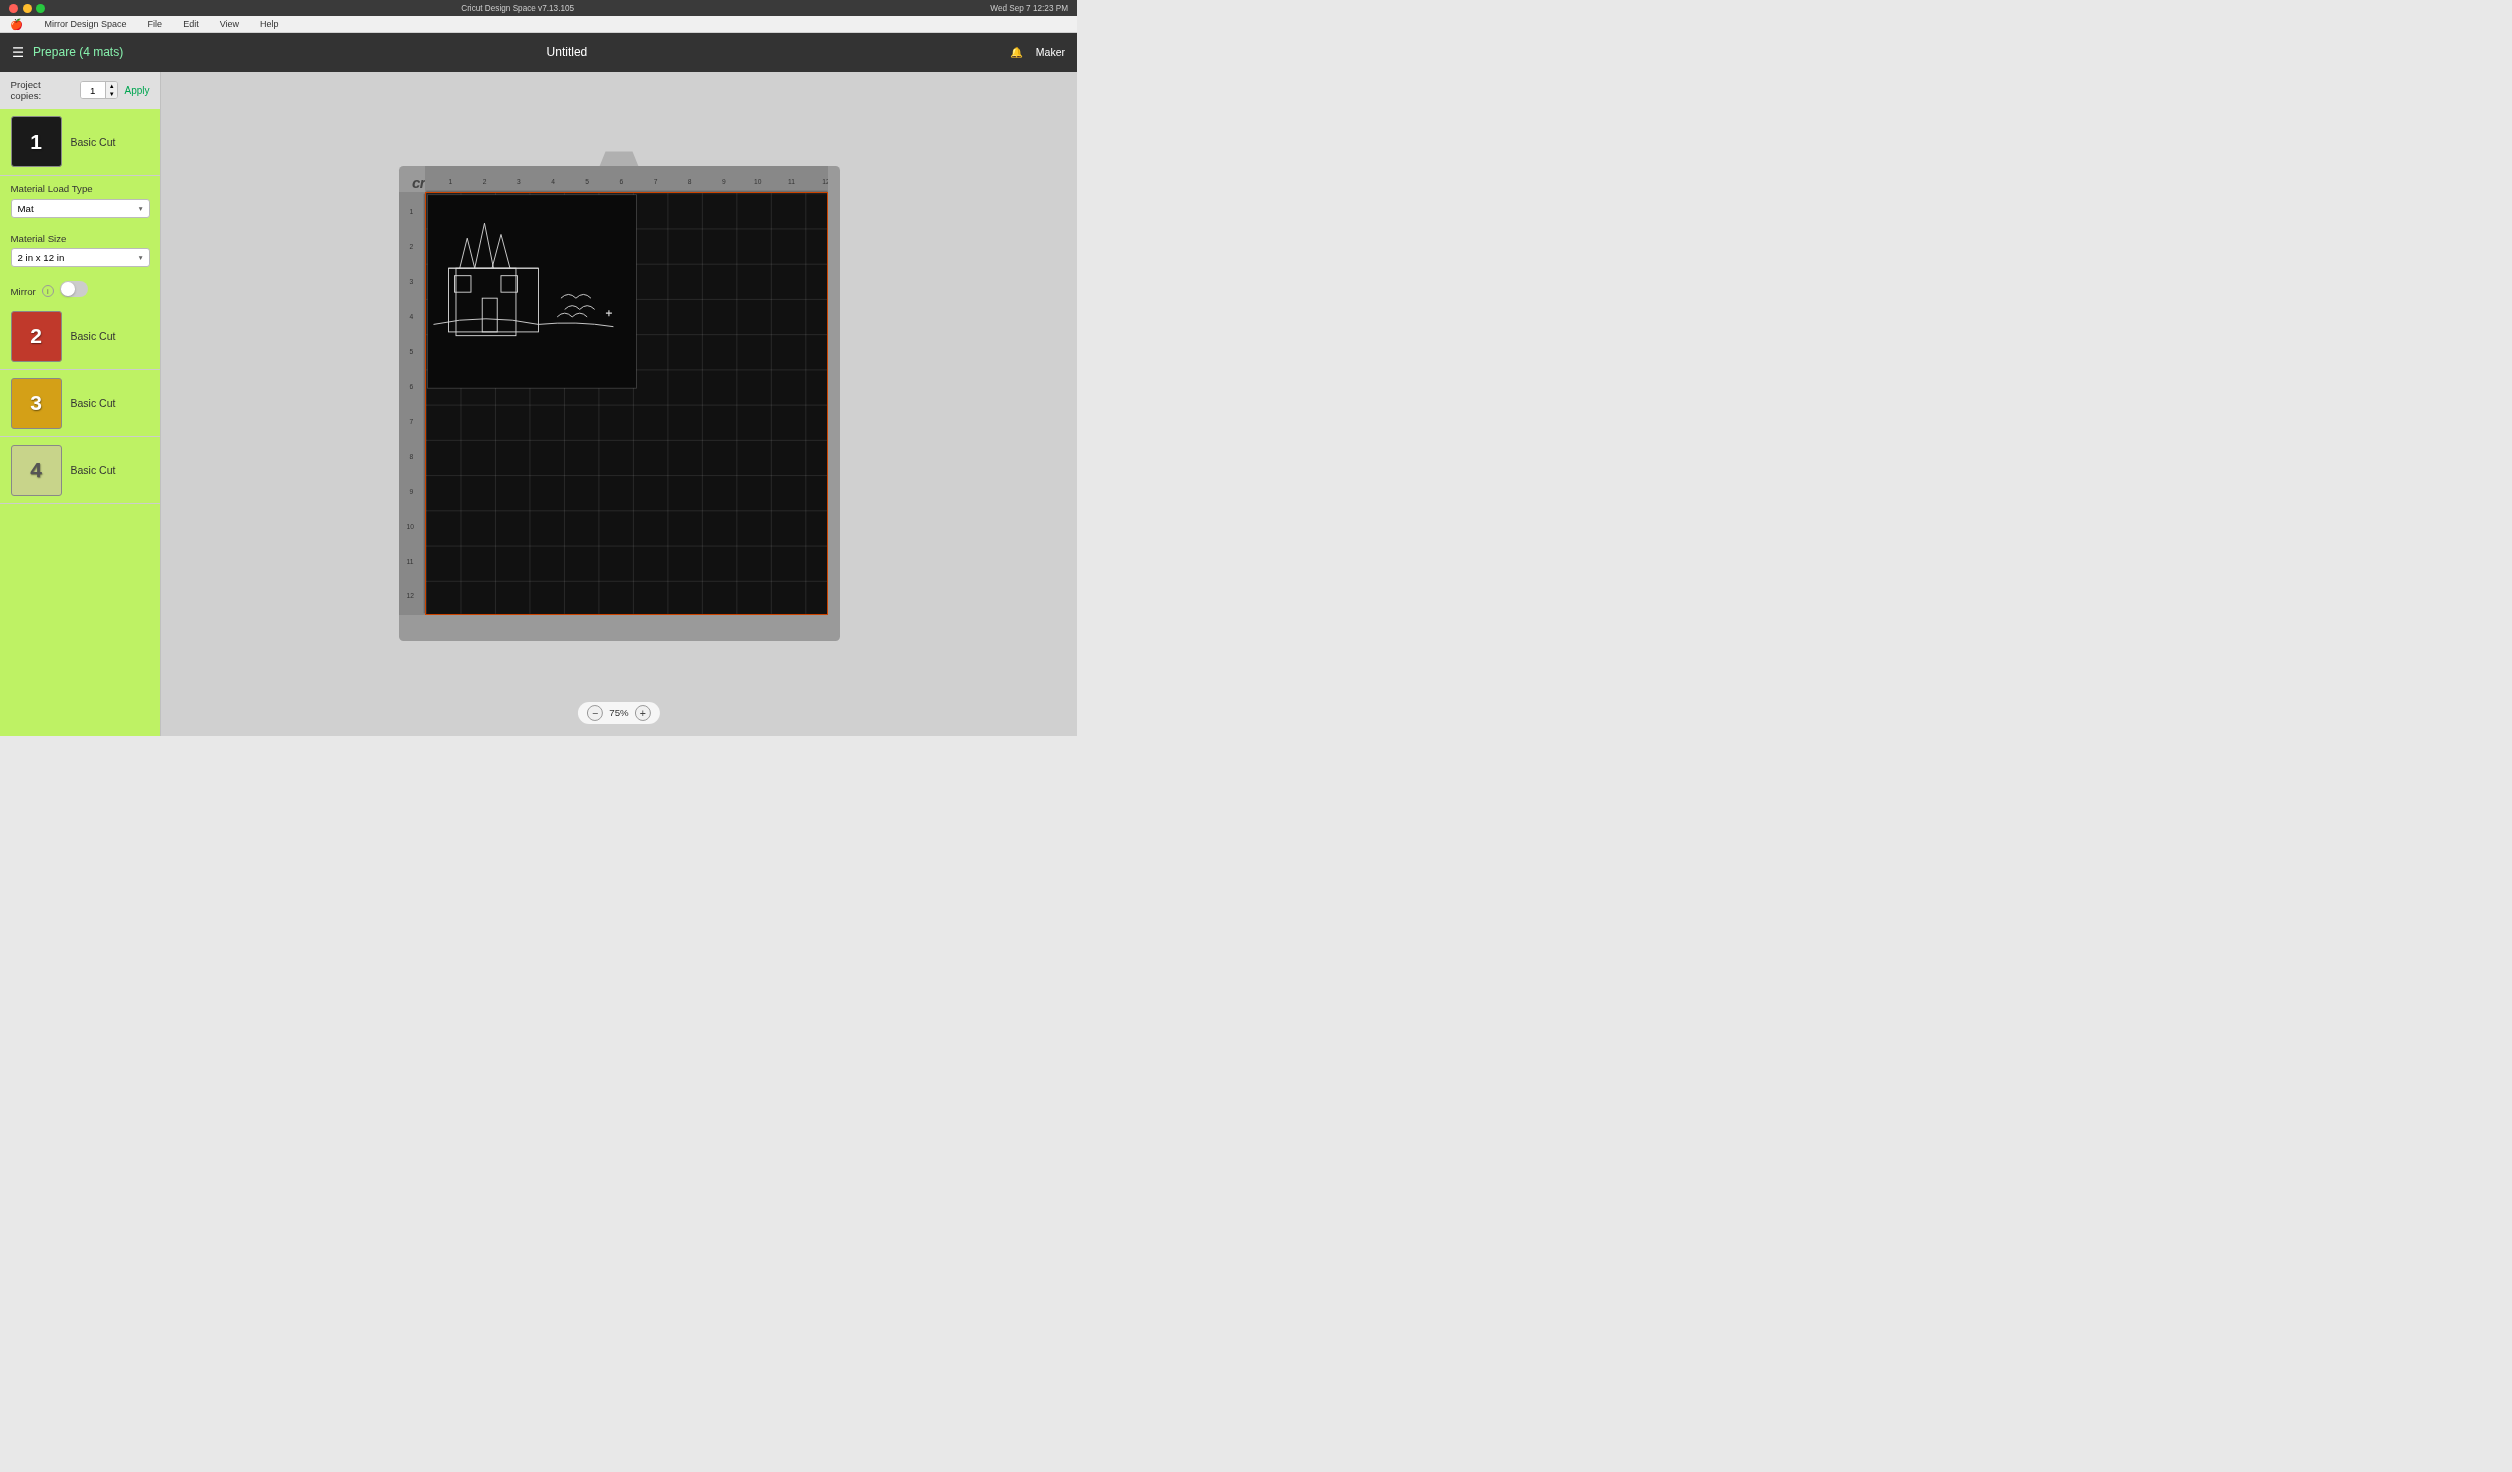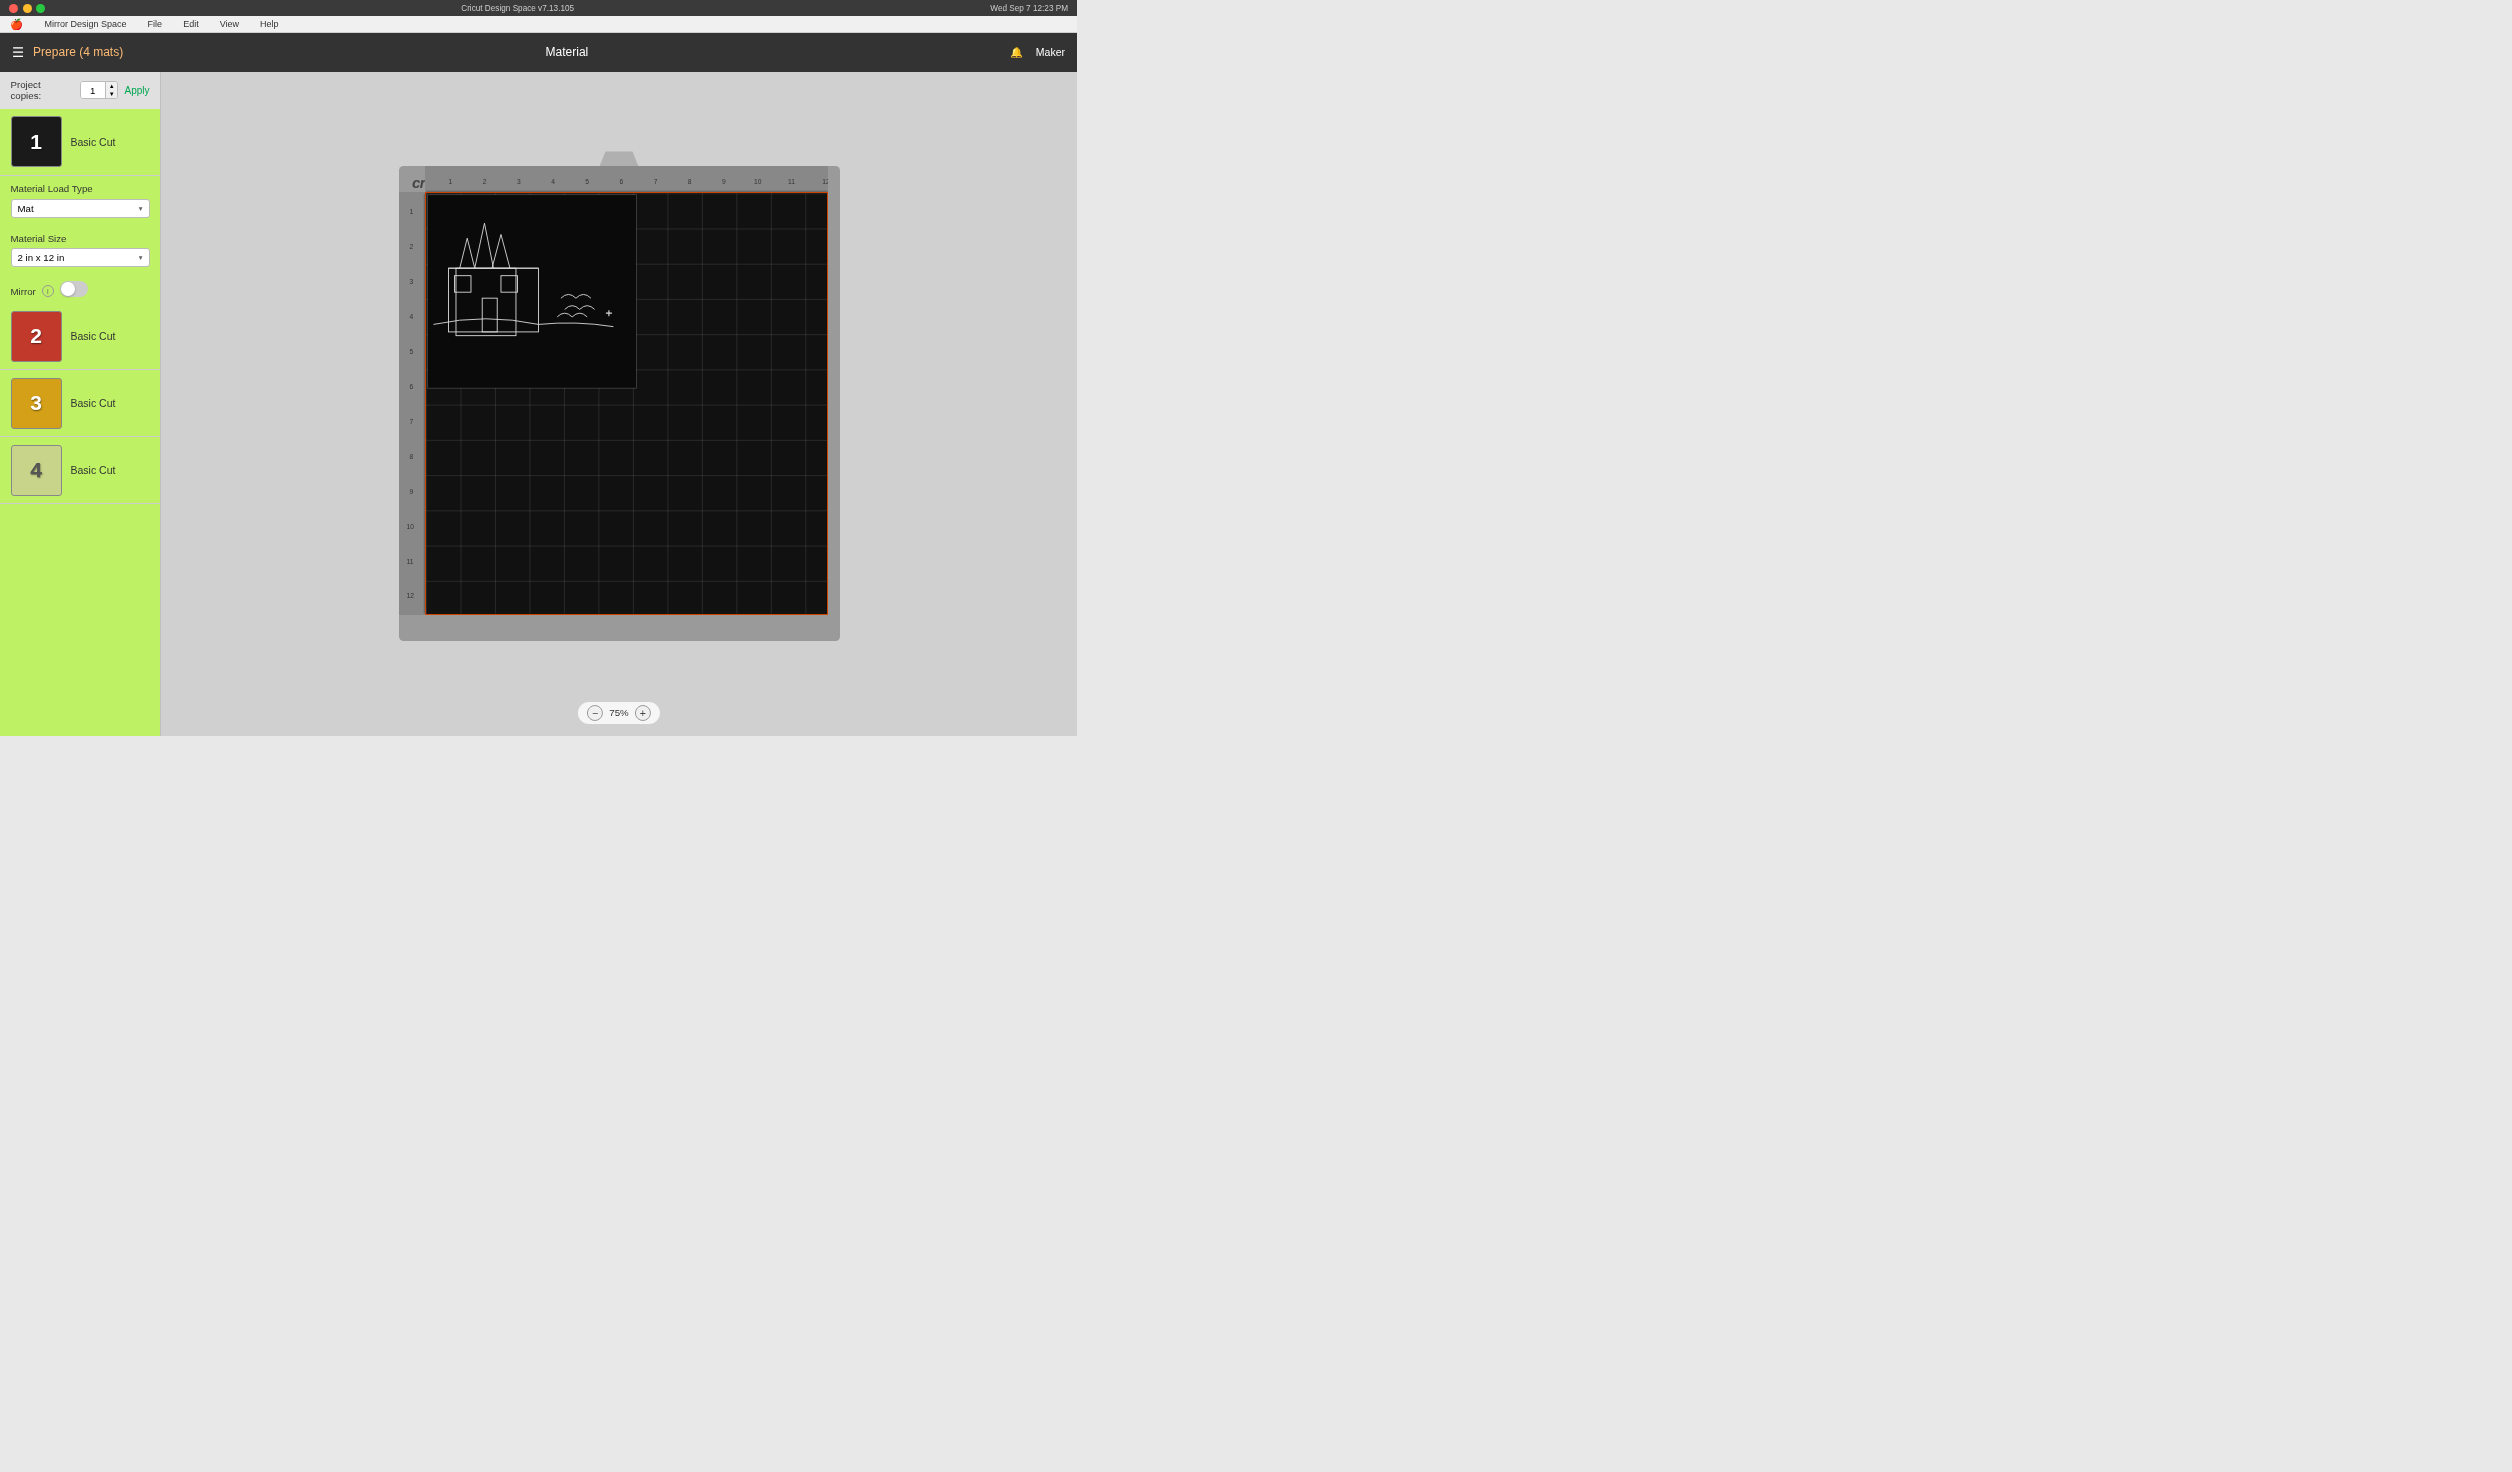--- a/index.html
+++ b/index.html
@@ -52,21 +52,21 @@
     .app-header {
       height: 39px;
       background: #333333;
       display: flex;
       align-items: center;
       padding: 0 12px;
       color: white;
     }
     .header-left { display: flex; align-items: center; gap: 9px; }
     .hamburger { font-size: 13.5px; cursor: pointer; color: white; }
-    .prepare-title { font-size: 12px; font-weight: 500; color: #fdba74; }
+    .prepare-title { font-size: 12px; font-weight: 500; color: #86efac; }
     .header-center { flex: 1; text-align: center; font-size: 12px; color: white; }
     .header-right { display: flex; align-items: center; gap: 12px; color: white; font-size: 10.5px; }
 
     
     .main-layout {
       display: flex;
       height: calc(736px - 16.4px - 16.4px - 39px);
       background: #d8d8d8;
     }
 
@@ -402,21 +402,21 @@
   <span class="menu-item">Edit</span>
   <span class="menu-item">View</span>
   <span class="menu-item">Help</span>
 </div>
 
 <div class="app-header">
   <div class="header-left">
     <span class="hamburger">☰</span>
     <span class="prepare-title">Prepare (4 mats)</span>
   </div>
-  <div class="header-center">Material</div>
+  <div class="header-center">Untitled</div>
   <div class="header-right">
     <span>🔔</span>
     <span>Maker</span>
   </div>
 </div>
 
 <div class="main-layout">
 
   <div class="sidebar">
 

